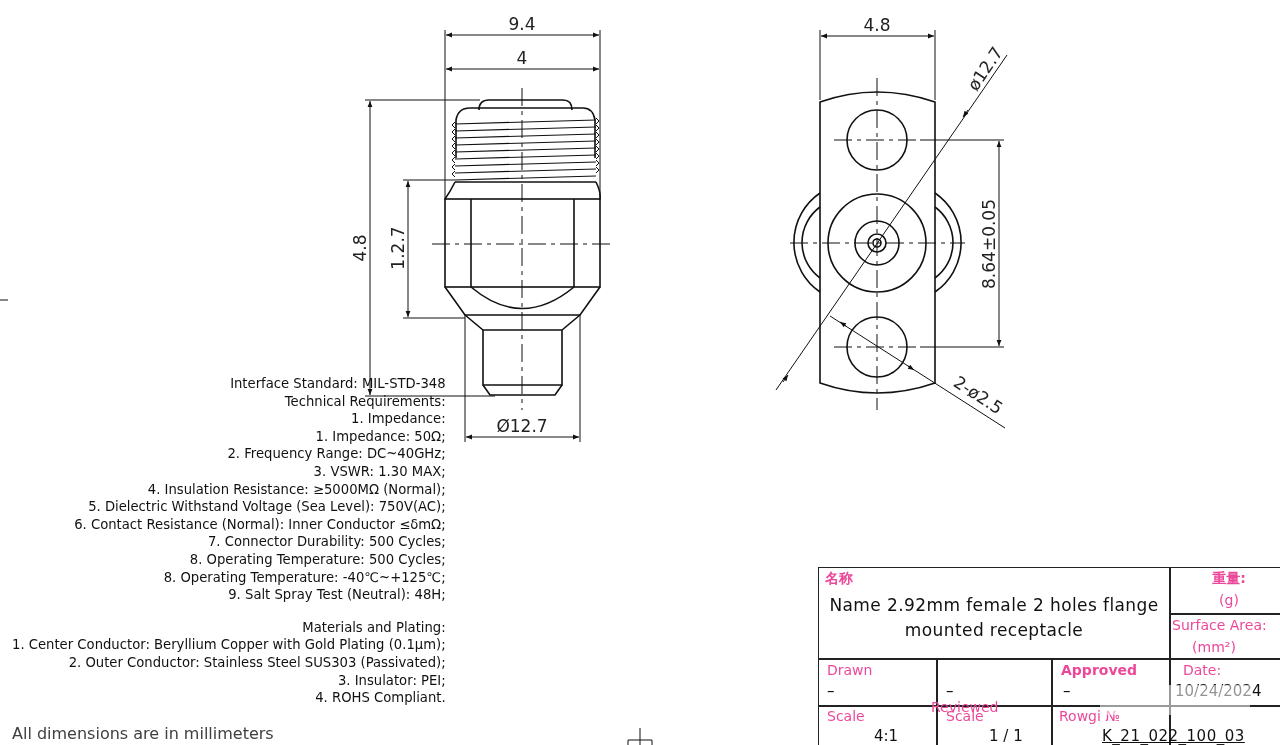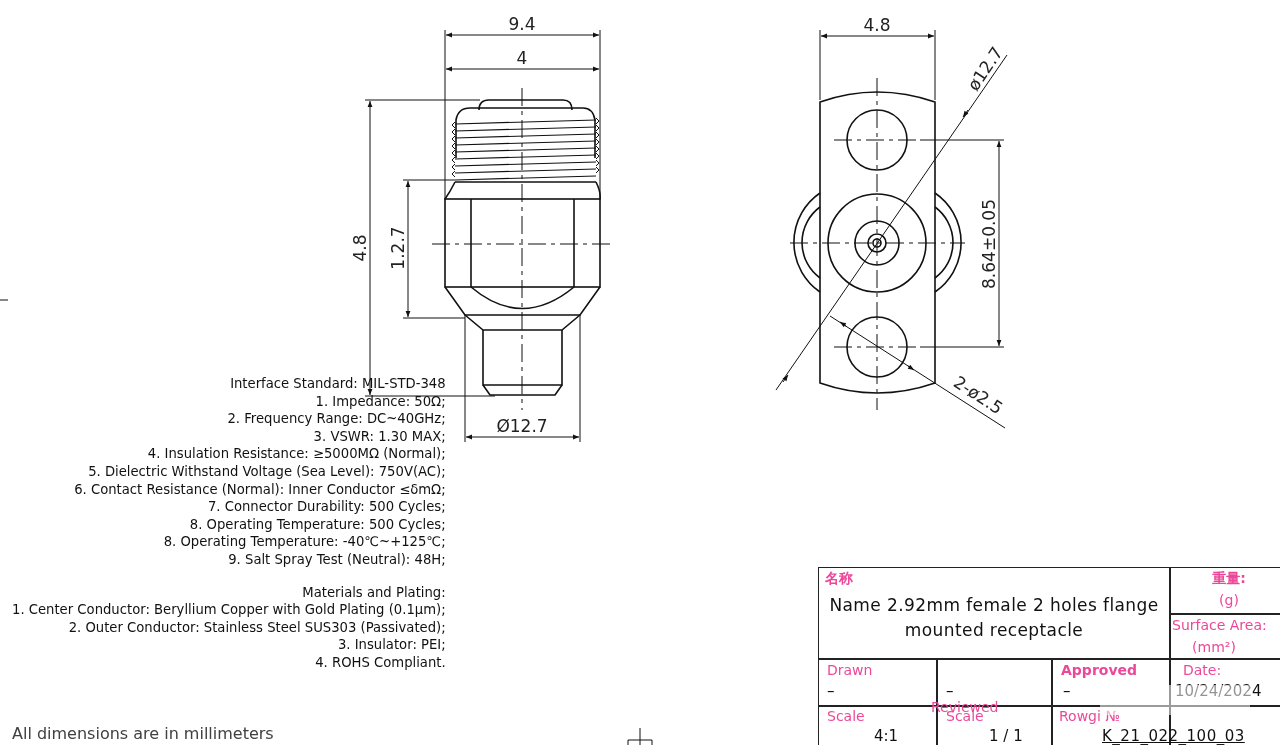--- a/index.html
+++ b/index.html
@@ -139,20 +139,22 @@
 
   <line x1="0" y1="300" x2="8" y2="300" stroke="#111" stroke-width="1"></line>
   <g stroke="#111" stroke-width="1" fill="none">
     <line x1="640" y1="728" x2="640" y2="745"></line>
     <path d="M628,745 L628,740 L652,740 L652,745"></path>
   </g>
 </svg>
 
 <div class="notes">
   <div class="line">Interface Standard: MIL-STD-348</div>
+  <div class="line">Technical Requirements:</div>
+  <div class="line">1. Impedance:</div>
   <div class="line">1. Impedance: 50Ω;</div>
   <div class="line">2. Frequency Range: DC~40GHz;</div>
   <div class="line">3. VSWR: 1.30 MAX;</div>
   <div class="line">4. Insulation Resistance: ≥5000MΩ (Normal);</div>
   <div class="line">5. Dielectric Withstand Voltage (Sea Level): 750V(AC);</div>
   <div class="line">6. Contact Resistance (Normal): Inner Conductor ≤δmΩ;</div>
   <div class="line">7. Connector Durability: 500 Cycles;</div>
   <div class="line">8. Operating Temperature: 500 Cycles;</div>
   <div class="line">8. Operating Temperature: -40℃~+125℃;</div>
   <div class="line">9. Salt Spray Test (Neutral): 48H;</div>

